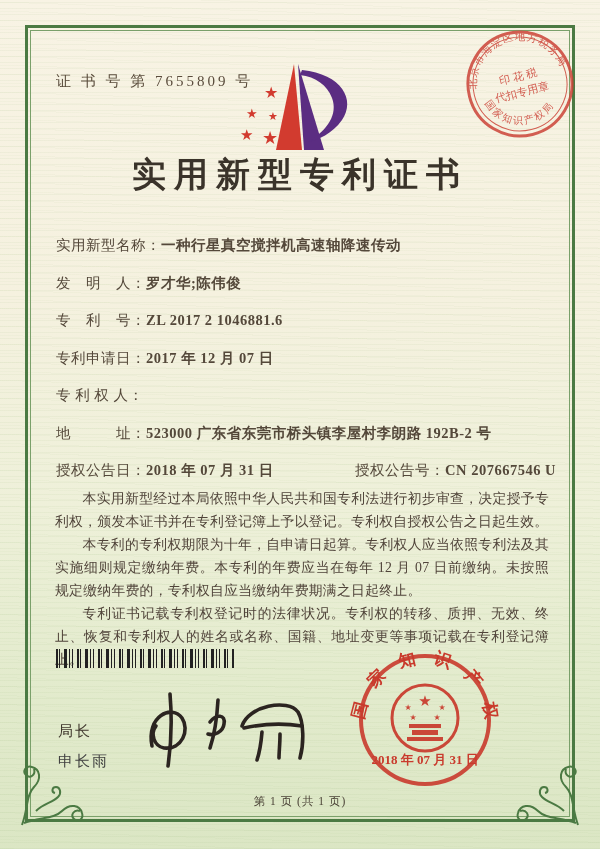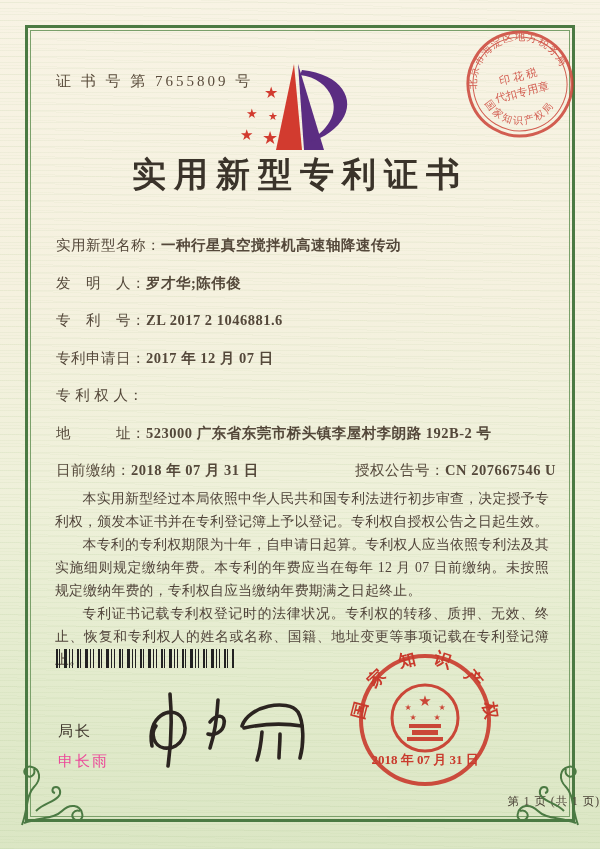--- a/index.html
+++ b/index.html
@@ -44,26 +44,26 @@
     position:absolute;left:56px;top:649px;width:178px;height:19px;
     background:repeating-linear-gradient(90deg,
       #222 0,#222 2px,rgba(0,0,0,0) 2px,rgba(0,0,0,0) 3px,
       #222 3px,#222 4px,rgba(0,0,0,0) 4px,rgba(0,0,0,0) 8px,
       #222 8px,#222 11px,rgba(0,0,0,0) 11px,rgba(0,0,0,0) 13px,
       #222 13px,#222 14px,rgba(0,0,0,0) 14px,rgba(0,0,0,0) 16px,
       #222 16px,#222 17px,rgba(0,0,0,0) 17px,rgba(0,0,0,0) 21px);
   }
   .director-label{position:absolute;left:58px;top:722px;font-size:15px;color:#3f362c;letter-spacing:2px;
     font-family:"Liberation Sans","DejaVu Sans",sans-serif;}
-  .director-name{position:absolute;left:58px;top:752px;font-size:15px;color:#ec4899;letter-spacing:2px;
+  .director-name{position:absolute;left:58px;top:752px;font-size:15px;color:#404040;letter-spacing:2px;
     font-family:"Liberation Sans","DejaVu Sans",sans-serif;}
   .signature{position:absolute;left:138px;top:688px;}
   .office-seal{position:absolute;left:350px;top:648px;}
   .footer{
-    position:absolute;left:0;top:794px;width:100%;text-align:right;
+    position:absolute;left:0;top:794px;width:100%;text-align:center;
     font-size:11.5px;color:#4a4236;letter-spacing:1px;
   }
   .flourish{position:absolute;bottom:20px;}
   .flourish.left{left:18px;}
   .flourish.right{right:18px;transform:scaleX(-1);}
 </style>
 </head>
 <body>
 
 <div class="frame"></div>
@@ -119,21 +119,21 @@
   </div>
   <div class="frow">
     <span class="lab">专 利 权 人：</span>
   </div>
   <div class="frow">
     <span class="lab">地　　　址：</span>
     <span class="val">523000 广东省东莞市桥头镇李屋村李朗路 192B-2 号</span>
   </div>
   <div class="frow split">
     <span class="pair">
-      <span class="lab">日前缴纳：</span>
+      <span class="lab">授权公告日：</span>
       <span class="val">2018 年 07 月 31 日</span>
     </span>
     <span class="pair">
       <span class="lab">授权公告号：</span>
       <span class="val">CN 207667546 U</span>
     </span>
   </div>
 </div>
 
 <div class="paras">

